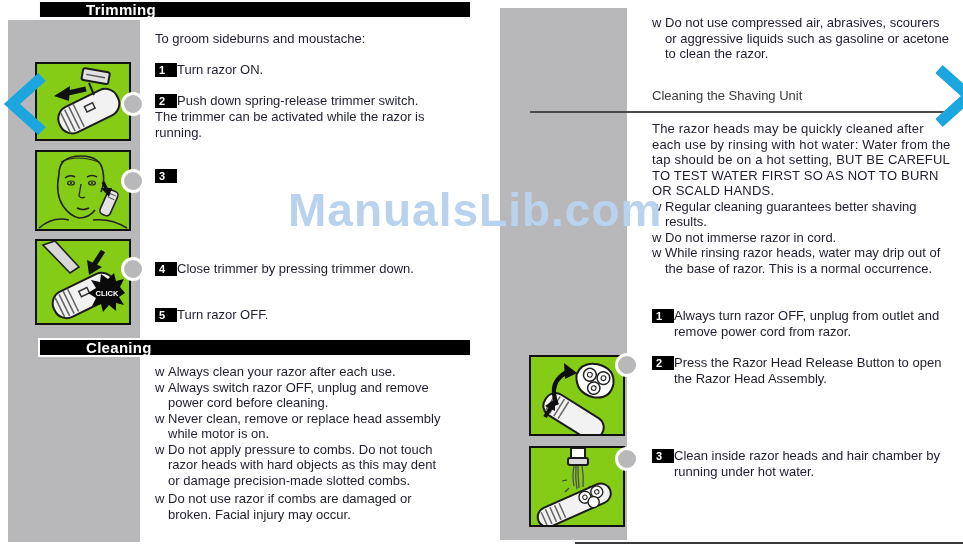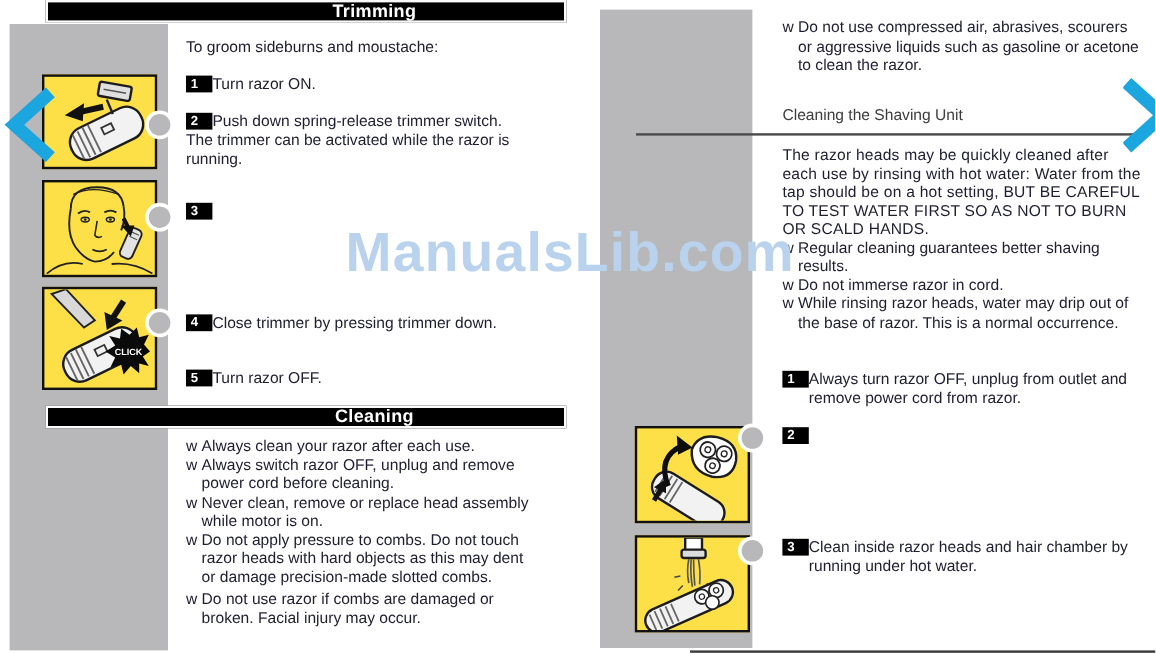--- a/index.html
+++ b/index.html
@@ -2,32 +2,32 @@
 <html><head>
 <meta charset="utf-8">
 <style>
   html,body{margin:0;padding:0;background:#fff;}
   #page{position:relative;width:963px;height:545px;background:#ffffff;overflow:hidden;
         font-family:"Liberation Sans","DejaVu Sans",sans-serif;}
   .abs{position:absolute;}
   .strip{background:#b8b8ba;}
   .bar{background:#000;border:2px solid #fbfbfb;box-sizing:border-box;color:#fff;
        font-size:15px;font-weight:bold;line-height:15px;letter-spacing:.3px;}
-  .bar .bar-label{padding-left:114px;display:block;text-align:center;}
+  .bar .bar-label{padding-left:46px;display:block;}
   .txt{font-size:13px;line-height:15.5px;color:#1e1e30;}
   .caps-strong{letter-spacing:.2px;}
   .heading{font-size:13px;color:#3c3c3c;}
   .rule{background:#4a4a4a;height:2px;}
   .step{display:flex;align-items:flex-start;}
   .badge{flex:none;width:22px;height:14px;margin-top:1px;background:#000;color:#fff;
          font-size:11px;font-weight:bold;line-height:14px;padding-left:4px;box-sizing:border-box;}
   .step .stext{margin-left:0;}
   .bullet{display:flex;}
   .bullet .bm{flex:none;width:13px;}
-  .imgbox{background:#fde047;border:2px solid #111;box-sizing:border-box;overflow:hidden;}
+  .imgbox{background:#84cc16;border:2px solid #111;box-sizing:border-box;overflow:hidden;}
   .dot{width:18px;height:18px;border-radius:50%;background:#b8b8ba;border:3px solid #fff;box-sizing:content-box;}
   .watermark{font-size:46px;font-weight:bold;color:#b9d2ee;letter-spacing:1px;white-space:nowrap;z-index:30;}
   .chev{z-index:40;}
   .botline{background:#3a3a3a;height:2px;}
   svg{display:block;}
 </style>
 </head>
 <body>
 
 <div id="page">
@@ -216,20 +216,21 @@
       <span>While rinsing razor heads, water may drip out of the base of razor. This is a normal occurrence.</span>
     </div>
   </div>
 
   <div class="abs txt step" style="left:652px;top:308px;width:302px;">
     <span class="badge">1</span>
     <span class="stext">Always turn razor OFF, unplug from outlet and remove power cord from razor.</span>
   </div>
   <div class="abs txt step" style="left:652px;top:355px;width:302px;">
     <span class="badge">2</span>
+    <span class="stext">Press the Razor Head Release Button to open the Razor Head Assembly.</span>
   </div>
   <div class="abs txt step" style="left:652px;top:448px;width:302px;">
     <span class="badge">3</span>
     <span class="stext">Clean inside razor heads and hair chamber by running under hot water.</span>
   </div>
 
   <div class="abs watermark" style="left:288px;top:183px;">ManualsLib.com</div>
 
   <div class="abs chev" style="left:2px;top:72px;">
     <svg width="46" height="64" viewBox="0 0 46 64">

